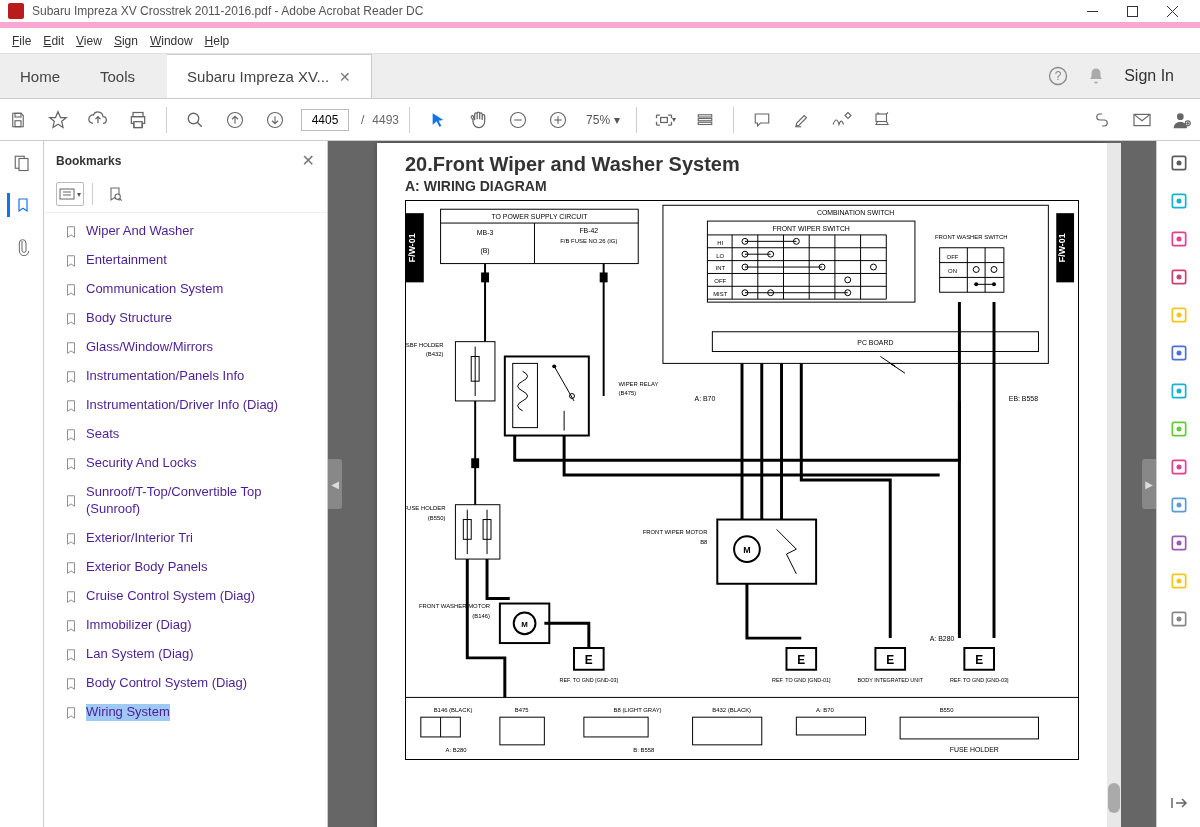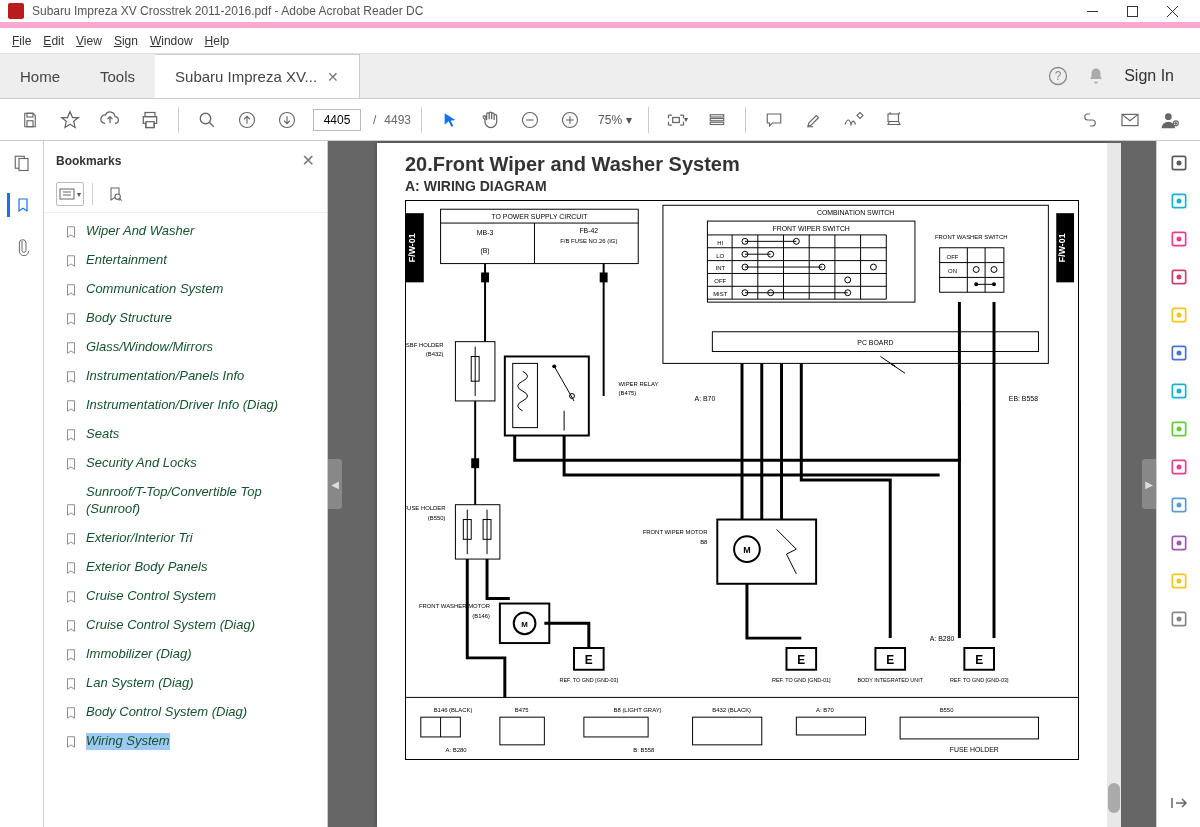--- a/index.html
+++ b/index.html
@@ -12,28 +12,28 @@
 .titlebar .winbtn { width: 40px; height: 28px; display: flex; align-items: center; justify-content: center; cursor: pointer; }
 
 
 .menubar { height: 26px; display: flex; align-items: center; padding: 0 6px; border-bottom: 1px solid #e0e0e0; font-size: 12px; }
 .menubar span { padding: 0 6px; text-decoration: underline; text-decoration-color: transparent; cursor: pointer; }
 .menubar span::first-letter { text-decoration: underline; }
 
 
 .tabsbar { height: 45px; background: #eee; display: flex; align-items: stretch; border-bottom: 1px solid #ccc; }
 .tab { padding: 0 20px; display: flex; align-items: center; font-size: 15px; color: #444; cursor: pointer; }
-.tab.doc { background: #fff; border-top: 1px solid #ccc; border-right: 1px solid #ccc; position: relative; }
+.tab.doc { background: #fff; border-top: 1px solid #ccc; border-right: 1px solid #ccc; position: relative; margin-left: 12px; }
 .tab .close { margin-left: 10px; font-size: 14px; color: #777; }
 .tabsbar .spacer { flex: 1; }
 .tabsbar .right { display: flex; align-items: center; gap: 18px; padding-right: 26px; }
 .top-icon { width: 20px; height: 20px; color: #777; display: flex; align-items: center; justify-content: center; }
 
 
-.toolbar { height: 42px; border-bottom: 1px solid #ccc; display: flex; align-items: center; padding: 0 12px; gap: 4px; }
+.toolbar { height: 42px; border-bottom: 1px solid #ccc; display: flex; align-items: center; padding: 0 0; gap: 4px; }
 .tbtn { width: 36px; height: 36px; display: flex; align-items: center; justify-content: center; color: #555; cursor: pointer; border-radius: 2px; }
 .tsep { width: 1px; height: 26px; background: #ccc; margin: 0 6px; }
 .page-input { width: 48px; height: 22px; text-align: center; border: 1px solid #bbb; font-size: 12px; margin: 0 4px; }
 .page-total { font-size: 12px; color: #666; margin-left: 4px; }
 .zoom-combo { font-size: 12px; color: #555; padding: 0 6px; display: flex; align-items: center; gap: 4px; }
 
 
 .main { display: flex; height: calc(827px - 28px - 26px - 45px - 42px); }
 .leftrail { width: 44px; border-right: 1px solid #ccc; display: flex; flex-direction: column; align-items: center; padding-top: 10px; gap: 18px; }
 .leftrail .ritem { width: 24px; height: 24px; color: #666; cursor: pointer; display: flex; align-items: center; justify-content: center; }
@@ -41,21 +41,21 @@
 
 .bookmarks-panel { width: 284px; border-right: 1px solid #ccc; display: flex; flex-direction: column; background: #fff; }
 .bm-header { display: flex; align-items: center; justify-content: space-between; padding: 10px 12px 6px; }
 .bm-header h3 { font-size: 12px; font-weight: 600; color: #333; }
 .bm-header .close { color: #777; cursor: pointer; font-size: 16px; }
 .bm-tools { display: flex; align-items: center; gap: 8px; padding: 6px 12px; border-bottom: 1px solid #eee; }
 .bm-tools .tool { width: 28px; height: 24px; border: 1px solid #bbb; border-radius: 2px; display: flex; align-items: center; justify-content: center; font-size: 10px; color: #555; cursor: pointer; }
 .bm-tools .toolsep { width: 1px; height: 22px; background: #ccc; }
 .bm-tools .tool.nb { border: none; }
 .bm-list { flex: 1; overflow-y: auto; padding: 4px 0; position: relative; }
-.bm-item { display: flex; align-items: flex-end; gap: 8px; padding: 6px 10px 6px 20px; font-size: 13px; color: #14532d; cursor: pointer; font-style: italic; }
+.bm-item { display: flex; align-items: center; gap: 8px; padding: 6px 10px 6px 20px; font-size: 13px; color: #4c1d95; cursor: pointer; }
 .bm-item .bicon { flex-shrink: 0; width: 14px; height: 16px; margin-top: 1px; }
 .bm-item .label { line-height: 1.3; }
 .bm-item.selected .label { background: #9ec9f5; }
 .bm-list::-webkit-scrollbar { width: 14px; }
 .bm-list::-webkit-scrollbar-thumb { background: #ccc; border: 3px solid #fff; border-radius: 8px; }
 
 .doc-area { flex: 1; background: #666; position: relative; display: flex; justify-content: center; overflow: hidden; }
 .doc-area .collapse-btn { position: absolute; left: 0; top: 50%; transform: translateY(-50%); width: 14px; height: 50px; background: #888; color: #ddd; display: flex; align-items: center; justify-content: center; font-size: 10px; cursor: pointer; border-radius: 0 3px 3px 0; }
 .doc-area .collapse-btn.right { left: auto; right: 0; border-radius: 3px 0 0 3px; }
 .page { width: 730px; background: #fff; margin-top: 2px; padding: 10px 28px 0; position: relative; box-shadow: 0 0 6px rgba(0,0,0,0.3); height: 100%; }
@@ -374,26 +374,20 @@
           <svg class="bicon" viewBox="0 0 24 24">
             <path fill="none" stroke="#888" stroke-width="1.6" d="M6 3h12v18l-6-4-6 4z"></path>
           </svg>
           <span class="label">Exterior/Interior Tri</span>
         </div>
         <div class="bm-item">
           <svg class="bicon" viewBox="0 0 24 24">
             <path fill="none" stroke="#888" stroke-width="1.6" d="M6 3h12v18l-6-4-6 4z"></path>
           </svg>
           <span class="label">Exterior Body Panels</span>
-        </div>
-        <div class="bm-item">
-          <svg class="bicon" viewBox="0 0 24 24">
-            <path fill="none" stroke="#888" stroke-width="1.6" d="M6 3h12v18l-6-4-6 4z"></path>
-          </svg>
-          <span class="label">Cruise Control System</span>
         </div>
         <div class="bm-item">
           <svg class="bicon" viewBox="0 0 24 24">
             <path fill="none" stroke="#888" stroke-width="1.6" d="M6 3h12v18l-6-4-6 4z"></path>
           </svg>
           <span class="label">Cruise Control System (Diag)</span>
         </div>
         <div class="bm-item">
           <svg class="bicon" viewBox="0 0 24 24">
             <path fill="none" stroke="#888" stroke-width="1.6" d="M6 3h12v18l-6-4-6 4z"></path>

